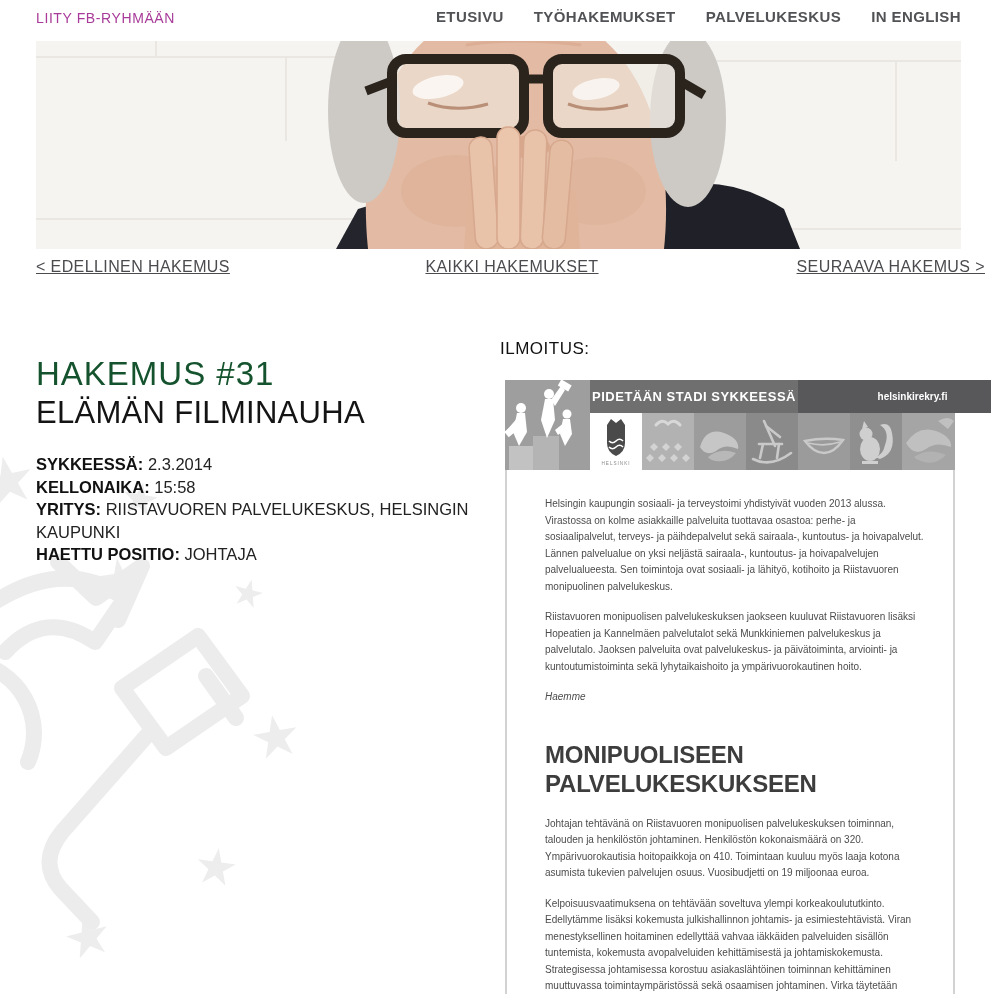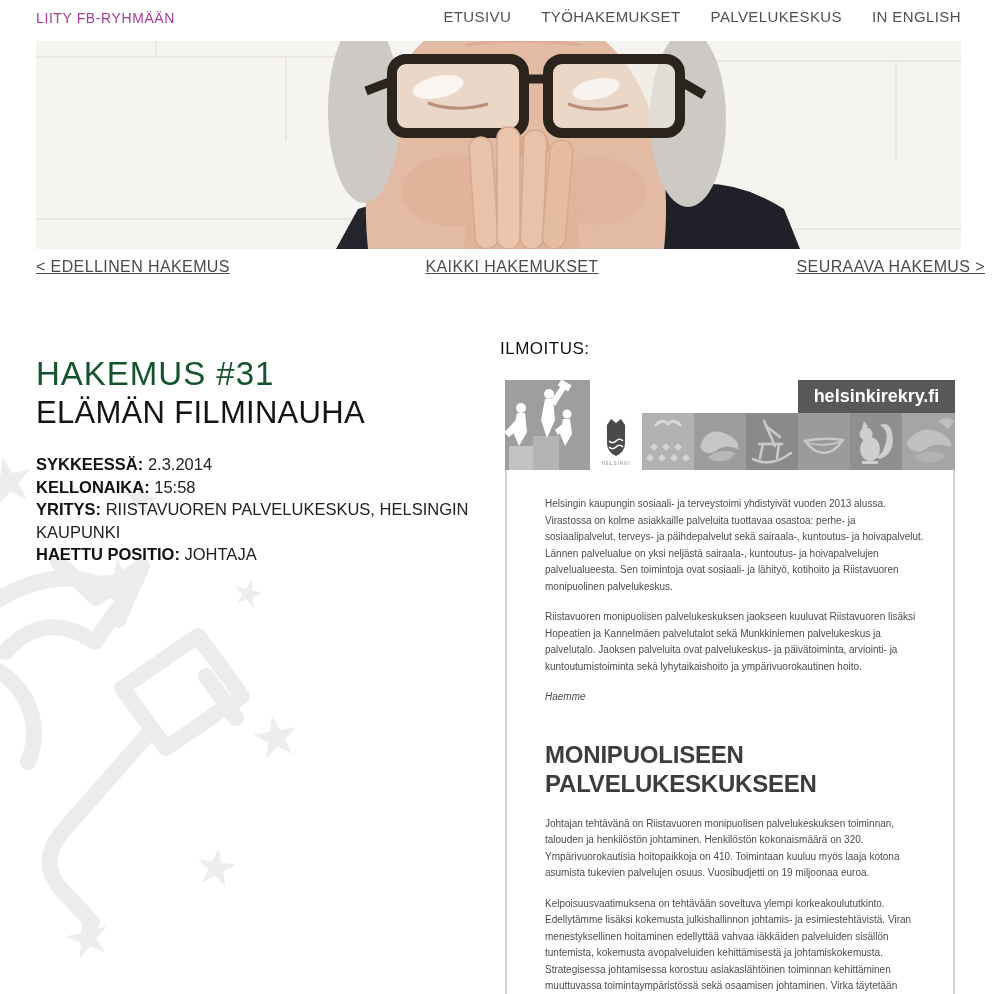--- a/index.html
+++ b/index.html
@@ -10,21 +10,21 @@
   
   .topnav{position:absolute;left:0;top:0;width:1000px;height:40px;}
   .fb-link{
     position:absolute;left:36px;top:10px;font-size:14px;letter-spacing:.6px;
     color:#a83b99;text-decoration:none;font-weight:400;
   }
   .menu{
     position:absolute;right:39px;top:8px;display:flex;gap:30px;
   }
   .menu a{
-    font-size:15px;font-weight:400;letter-spacing:.4px;color:#515255;
+    font-size:15px;font-weight:700;letter-spacing:.4px;color:#515255;
     text-decoration:none;
   }
   
   .hero{position:absolute;left:36px;top:41px;width:925px;height:208px;overflow:hidden;background:#f5f4f1;}
   
   .pager{position:absolute;left:0;top:258px;width:1000px;height:26px;font-size:16px;letter-spacing:.4px;padding-left:24px;}
   .pager a{color:#4a4b4e;text-decoration:underline;}
   .pager .prev{position:absolute;left:36px;top:0;}
   .pager .all{position:absolute;left:0;right:0;top:0;text-align:center;}
   .pager .next{position:absolute;right:39px;top:0;}
@@ -48,22 +48,22 @@
   .ad{position:absolute;left:505px;top:380px;width:450px;z-index:1;}
   .banner{position:relative;width:450px;height:90px;}
   .statue-tile{position:absolute;left:0;top:0;width:85px;height:90px;background:#9e9e9e;}
   .tag-bar{
     position:absolute;left:85px;top:0;width:208px;height:33px;background:#6f6f70;
     color:#fff;font-size:13px;font-weight:700;letter-spacing:.5px;
     display:flex;align-items:center;justify-content:center;
   }
   .site-box{
     position:absolute;left:293px;top:0;width:157px;height:33px;background:#58585a;
-    color:#fff;font-size:18px;font-weight:700;
-    display:flex;align-items:center;justify-content:center;
+    color:#fff;font-size:10px;font-weight:700;
+    display:flex;align-items:center;justify-content:center;padding-left:36px;
   }
   .tiles{position:absolute;left:85px;top:33px;width:365px;height:57px;display:flex;}
   .tile{width:52px;height:57px;position:relative;overflow:hidden;flex:0 0 auto;}
   .tile:last-child{width:53px;}
   
   .ad-body{
     box-sizing:border-box;width:450px;background:#fff;
     border-left:2px solid #d2d2d2;border-right:2px solid #d2d2d2;
     padding:26px 28px 30px 38px;
   }
@@ -204,20 +204,21 @@
             <circle cx="44" cy="14" r="5"></circle>
             <path d="M40 19 L36 40 L42 58 L50 40 L48 19 Z"></path>
             <path d="M46 20 L56 6 L60 10 L50 26 Z"></path>
             <rect x="54" y="2" width="12" height="7" transform="rotate(30 60 5)"></rect>
             <circle cx="62" cy="34" r="4.5"></circle>
             <path d="M58 39 L55 54 L60 66 L67 54 L65 39 Z"></path>
             <path d="M60 42 L50 50 L53 55 L62 48 Z"></path>
           </g>
         </svg>
       </div>
+      <div class="tag-bar">PIDETÄÄN STADI SYKKEESSÄ</div>
       <div class="site-box">helsinkirekry.fi</div>
       <div class="tiles">
         <div class="tile" style="background:#ffffff">
           <svg width="52" height="57" viewBox="0 0 52 57" xmlns="http://www.w3.org/2000/svg">
             <path d="M17 12 L21 6 L26 10 L31 6 L35 12 Z" fill="#4a4a4a"></path>
             <path d="M17 12 H35 V30 Q35 39 26 43 Q17 39 17 30 Z" fill="#4a4a4a"></path>
             <path d="M19 28 q3.5 3.5 7 0 q3.5 -3.5 7 0 M19 34 q3.5 3.5 7 0 q3.5 -3.5 7 0" stroke="#ffffff" stroke-width="1.6" fill="none"></path>
             <text x="26" y="52" font-size="4.6" letter-spacing="1" text-anchor="middle" fill="#8a8a8a" font-family="Liberation Sans, sans-serif">HELSINKI</text>
           </svg>
         </div>

